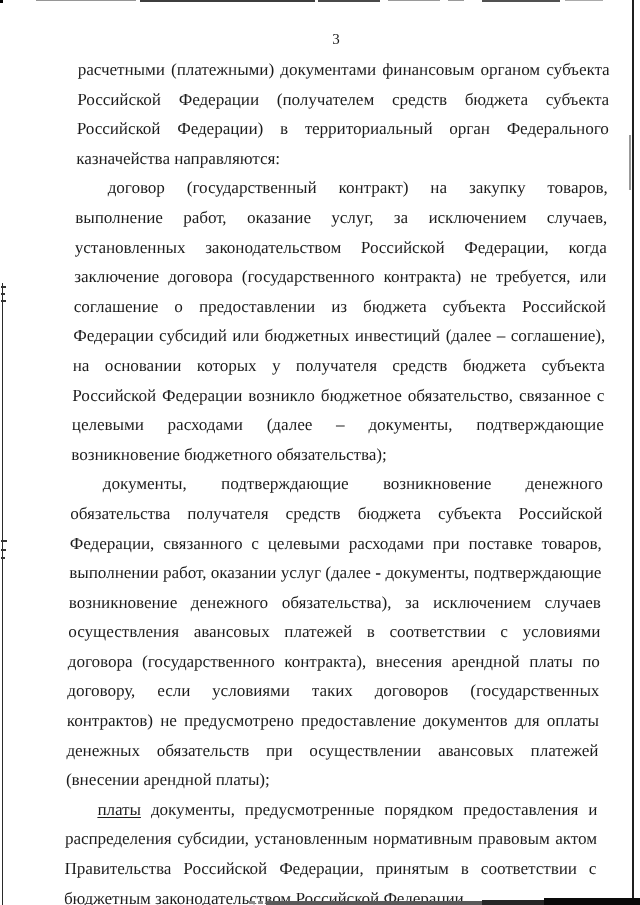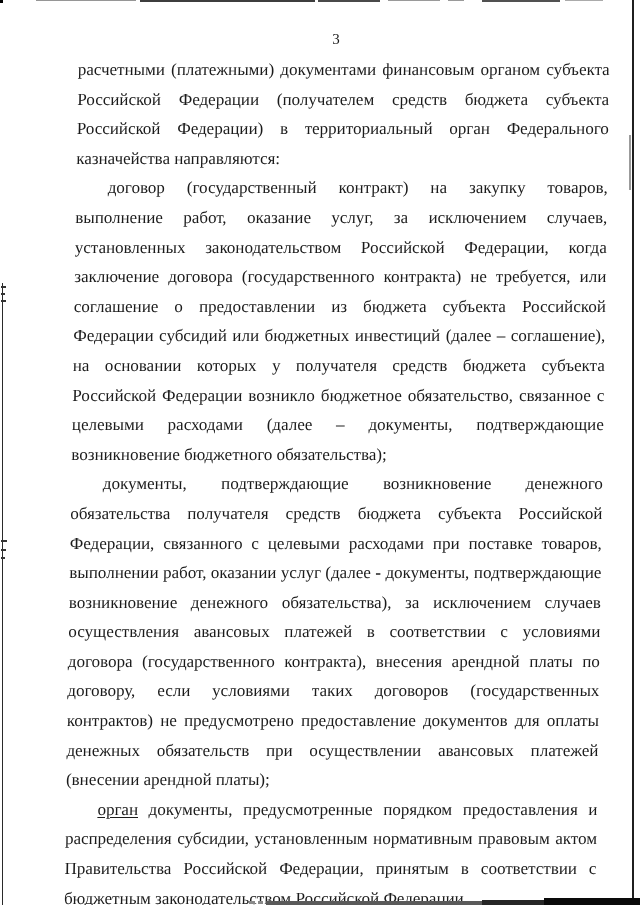--- a/index.html
+++ b/index.html
@@ -69,21 +69,21 @@
 <body>
 
 <div class="page">
 
   <div class="page-number">3</div>
 
   <div class="body-text">
       <p class="para"><span>расчетными (платежными) документами финансовым органом субъекта Российской Федерации (получателем средств бюджета субъекта Российской Федерации) в территориальный орган Федерального казначейства направляются:</span></p>
       <p class="para indent"><span>договор (государственный контракт) на закупку товаров, выполнение работ, оказание услуг, за исключением случаев, установленных законодательством Российской Федерации, когда заключение договора (государственного контракта) не требуется, или соглашение о предоставлении из бюджета субъекта Российской Федерации субсидий или бюджетных инвестиций (далее – соглашение), на основании которых у получателя средств бюджета субъекта Российской Федерации возникло бюджетное обязательство, связанное с целевыми расходами (далее – документы, подтверждающие возникновение бюджетного обязательства);</span></p>
       <p class="para indent"><span>документы, подтверждающие возникновение денежного обязательства получателя средств бюджета субъекта Российской Федерации, связанного с целевыми расходами при поставке товаров, выполнении работ, оказании услуг (далее - документы, подтверждающие возникновение денежного обязательства), за исключением случаев осуществления авансовых платежей в соответствии с условиями договора (государственного контракта), внесения арендной платы по договору, если условиями таких договоров (государственных контрактов) не предусмотрено предоставление документов для оплаты денежных обязательств при осуществлении авансовых платежей (внесении арендной платы);</span></p>
-      <p class="para indent"><span class="underline">орган</span><span> документы, предусмотренные порядком предоставления и распределения субсидии, установленным нормативным правовым актом Правительства Российской Федерации, принятым в соответствии с бюджетным законодательством Российской Федерации.</span></p>
+      <p class="para indent"><span class="underline">платы</span><span> документы, предусмотренные порядком предоставления и распределения субсидии, установленным нормативным правовым актом Правительства Российской Федерации, принятым в соответствии с бюджетным законодательством Российской Федерации.</span></p>
     </div>
 
   <div class="art art-corner-tl"></div>
   <div class="art art-top-1"></div>
   <div class="art art-top-2"></div>
   <div class="art art-top-3"></div>
   <div class="art art-top-4"></div>
   <div class="art art-top-5"></div>
   <div class="art art-top-6"></div>
   <div class="art art-top-7"></div>

